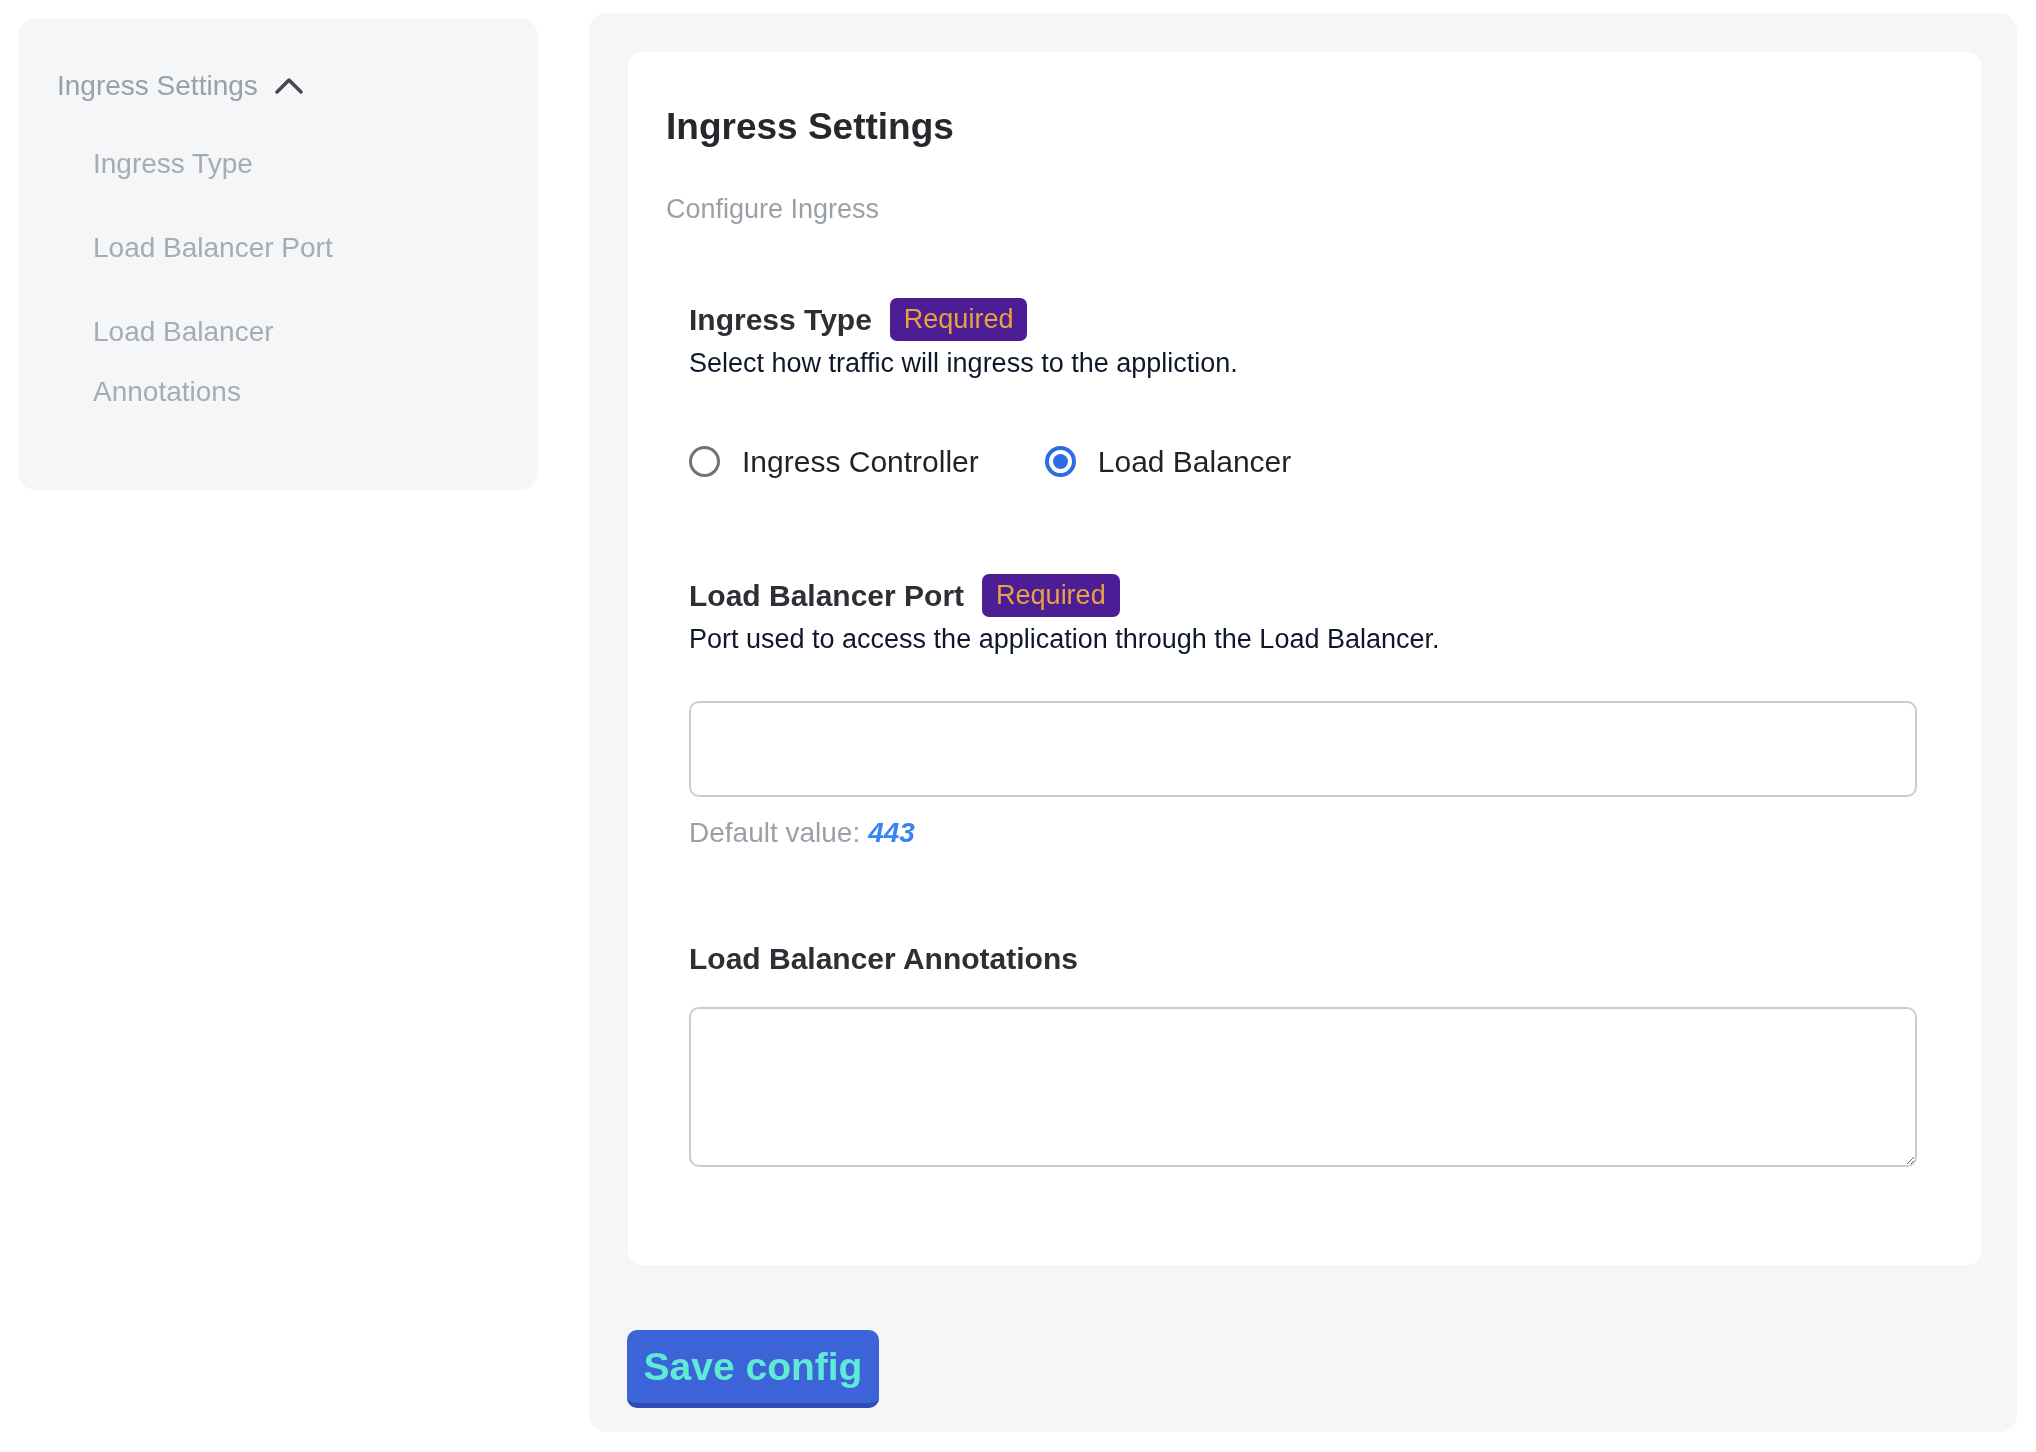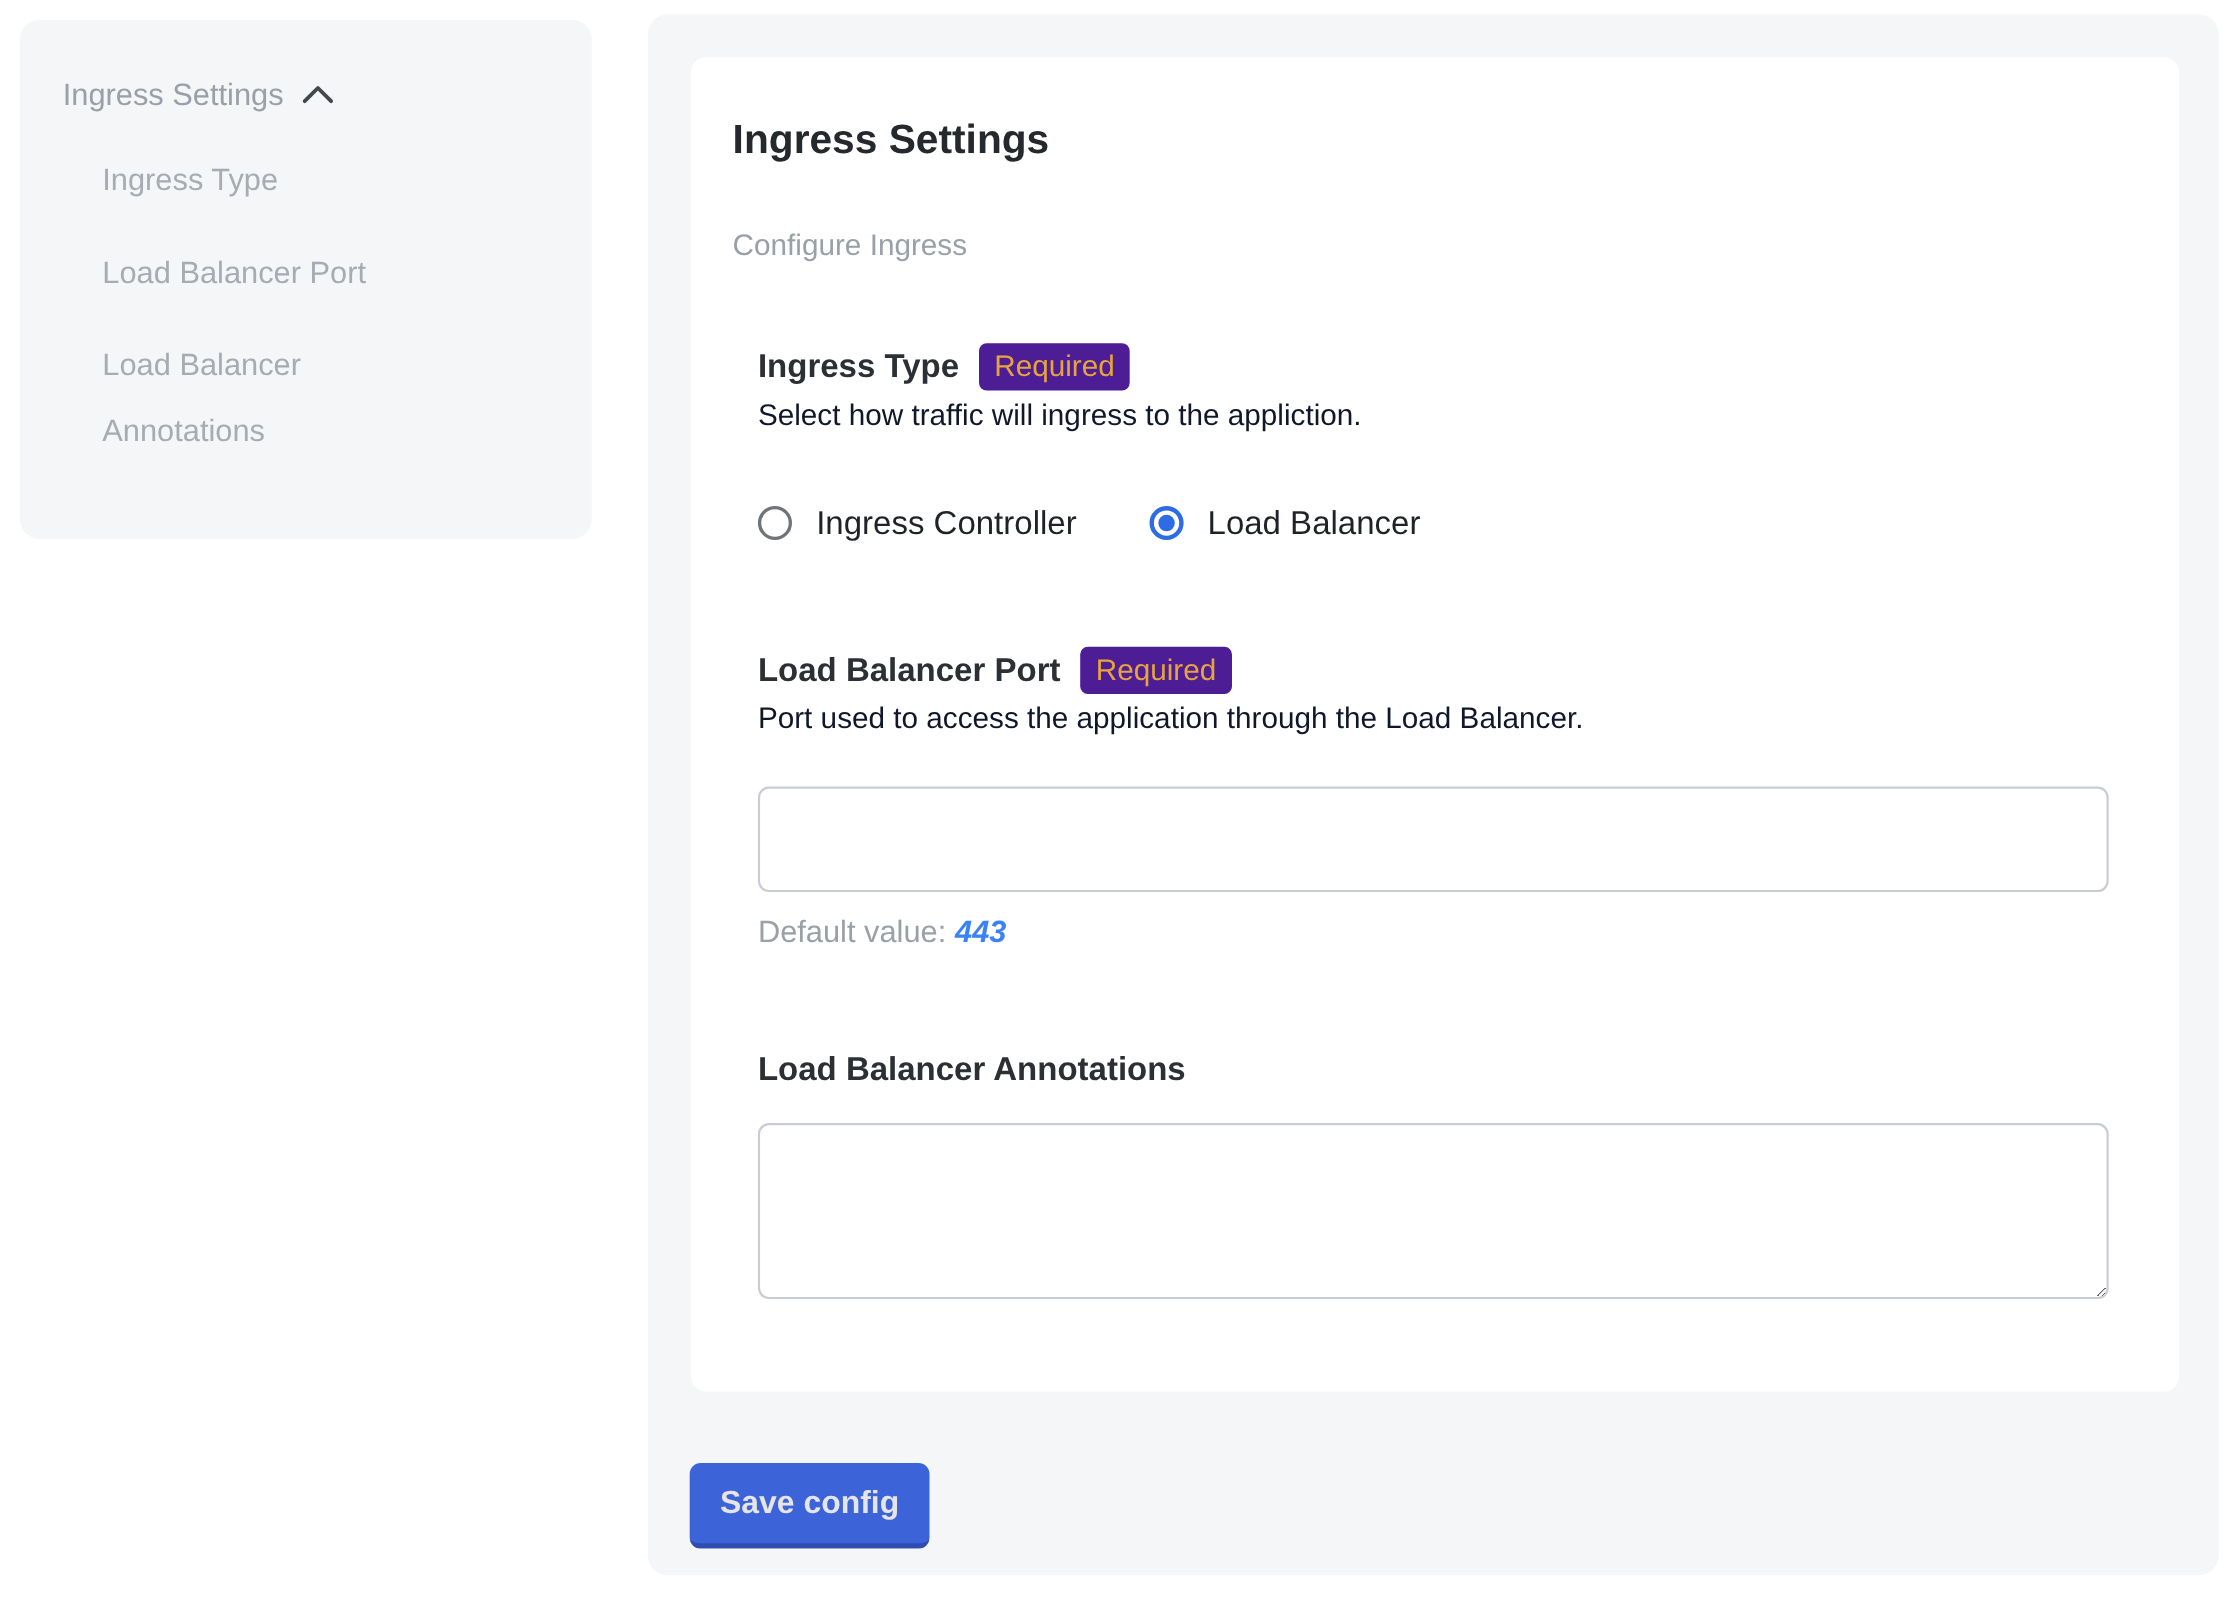--- a/index.html
+++ b/index.html
@@ -40,21 +40,21 @@
     position:absolute; left:39px; top:39px;
     width:1353px; height:1213px;
     background:#ffffff; border-radius:14px;
     padding:52px 64px 0 38px;
     overflow:hidden;
   }
   .card-title {
     font-size:37px; line-height:46px; font-weight:700; color:#25282c;
   }
   .card-subtitle {
-    margin-top:57px; font-size:27px; line-height:33px; color:#9aa0a7;
+    margin-top:43px; font-size:27px; line-height:33px; color:#9aa0a7;
   }
 
   .fields { margin-left:23px; width:1228px; }
 
   .field-label-row { display:flex; align-items:center; gap:18px; }
   .field-label { font-size:30px; line-height:37px; font-weight:700; color:#2c3034; }
   .badge {
     background:#4c1d95; color:#e6a33e;
     font-size:27px; line-height:27px;
     padding:8px 14px; border-radius:7px;
@@ -91,25 +91,25 @@
     display:block; margin-top:30px;
     width:100%; height:160px;
     border:2px solid #c9cdd2; border-radius:10px;
     background:#fff; font-family:inherit;
     font-size:30px; color:#1f2327; padding:16px 24px;
     resize:both; outline:none;
   }
 
   .save-button {
     position:absolute; left:38px; top:1317px;
-    width:218px; height:78px;
+    width:252px; height:78px;
     background:#3d63d8;
     border:none; border-bottom:5px solid #2e4cb2;
     border-radius:10px;
-    color:#e5e5e5; font-size:29px; font-weight:700;
+    color:#5eead4; font-size:39px; font-weight:700;
     font-family:inherit; cursor:pointer;
   }
 </style>
 </head>
 <body>
 
 <aside class="sidebar-card">
   <div class="sidebar-header">
     <span>Ingress Settings</span>
     <span style="display:inline-flex;">

